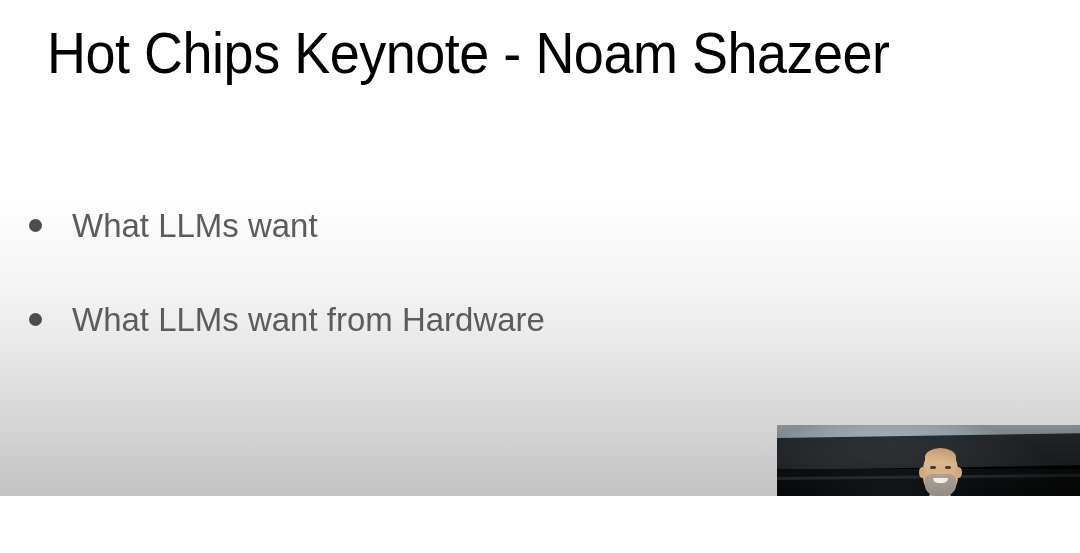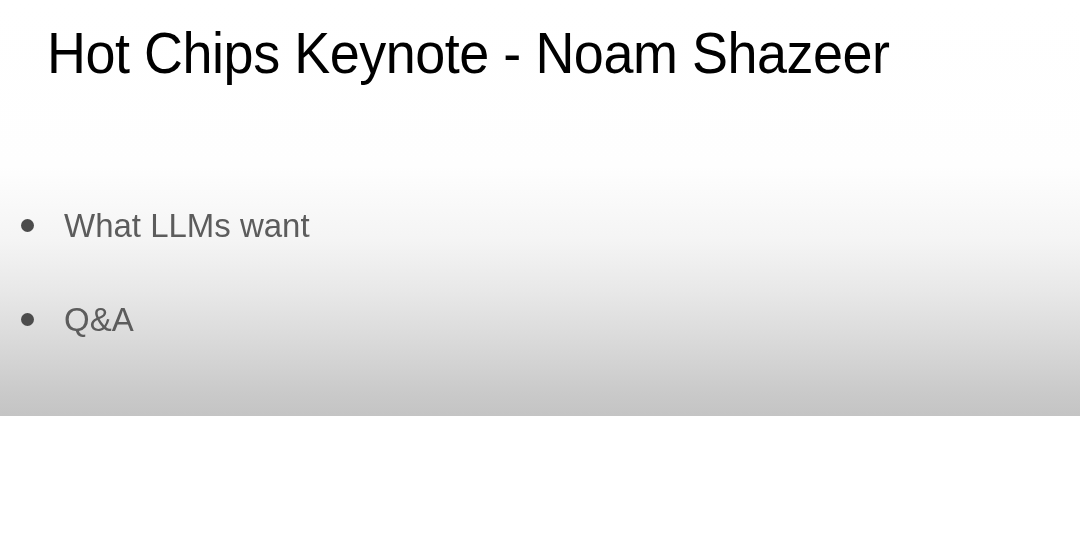--- a/index.html
+++ b/index.html
@@ -7,21 +7,21 @@
     padding: 0;
     background: #ffffff;
   }
   body {
     font-family: "Liberation Sans", sans-serif;
   }
 
   .slide {
     position: relative;
     width: 1080px;
-    height: 416px;
+    height: 496px;
     overflow: hidden;
     background: linear-gradient(to bottom,
         #ffffff 0%,
         #fefefe 40%,
         #f4f4f4 58%,
         #e8e8e8 70%,
         #dcdcdc 80%,
         #d2d2d2 88%,
         #c9c9c9 95%,
         #c4c4c4 100%);
@@ -40,21 +40,21 @@
     letter-spacing: -0.5px;
     white-space: nowrap;
     font-stretch: condensed;
     transform: scaleX(0.93);
     transform-origin: left center;
   }
 
   
   .bullet-list {
     position: absolute;
-    left: 0;
+    left: 8px;
     top: 178px;
     width: 780px;
     margin: 0;
     padding: 0;
     list-style: none;
   }
   .bullet-item {
     position: relative;
     height: 94px;
     display: flex;
@@ -276,25 +276,25 @@
   <div class="slide-title">Hot Chips Keynote - Noam Shazeer</div>
 
   <ul class="bullet-list">
 
     <li class="bullet-item">
       <span class="bullet-marker"></span>
       <span class="bullet-text">What LLMs want</span>
     </li>
 
 
-
     <li class="bullet-item">
       <span class="bullet-marker"></span>
-      <span class="bullet-text">Q&amp;A</span>
+      <span class="bullet-text">What LLMs want from Hardware</span>
     </li>
+
 
   </ul>
 
   <div class="pip-video">
     <div class="pip-ceiling"></div>
     <div class="pip-wall-upper"></div>
     <div class="pip-wall-lower"></div>
     <div class="pip-stage-edge"></div>
 
     <div class="speaker">

